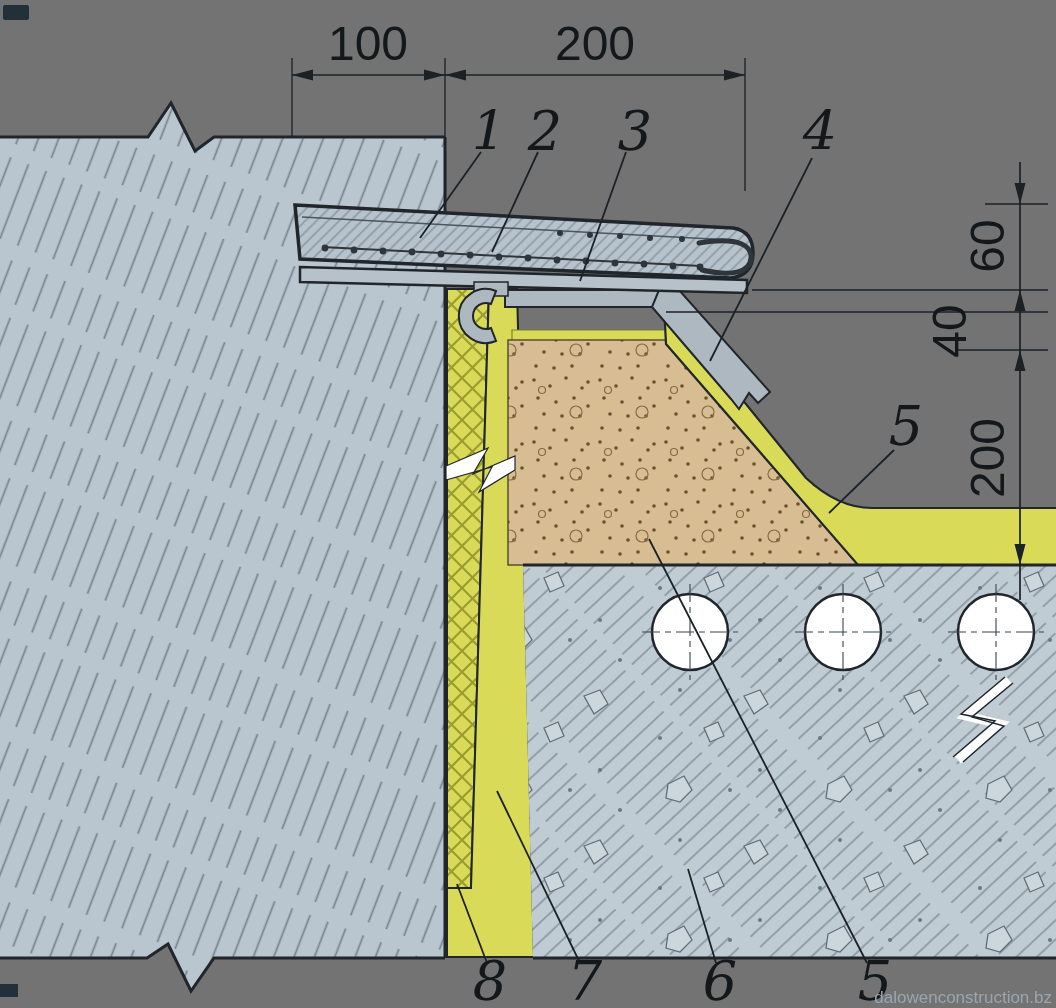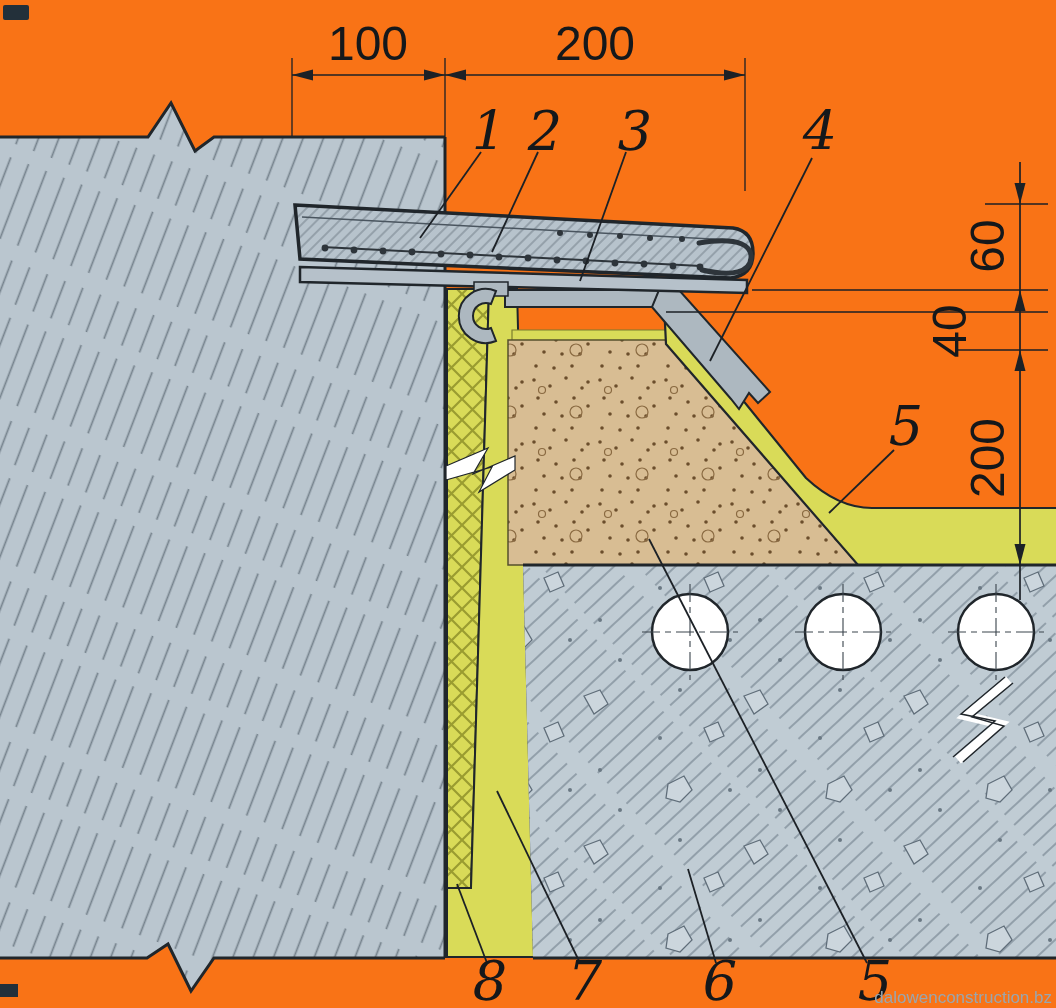--- a/index.html
+++ b/index.html
@@ -1,16 +1,16 @@
 <!DOCTYPE html>
 <html><head>
 <meta charset="utf-8">
 <style>
   html,body{margin:0;padding:0;background:#ffffff;}
-  .stage{position:relative;width:1056px;height:1008px;background:#f97316;overflow:hidden;}
+  .stage{position:relative;width:1056px;height:1008px;background:#737373;overflow:hidden;}
   svg{display:block;}
   .outline{stroke:#20262b;fill:none;}
   .dim-text{font-family:"Liberation Sans",sans-serif;font-size:48px;fill:#15181b;}
   .callout-text{font-family:"DejaVu Serif",serif;font-style:italic;font-size:54px;fill:#15181b;}
   .wm{font-family:"Liberation Sans",sans-serif;font-size:17px;fill:#9aa6af;}
   .leader{stroke:#1c2126;stroke-width:1.8;fill:none;}
   .dimline{stroke:#1c2126;stroke-width:1.7;fill:none;}
   .extline{stroke:#1c2126;stroke-width:1.3;fill:none;}
   .arrow{fill:#1c2126;stroke:none;}
 </style>

